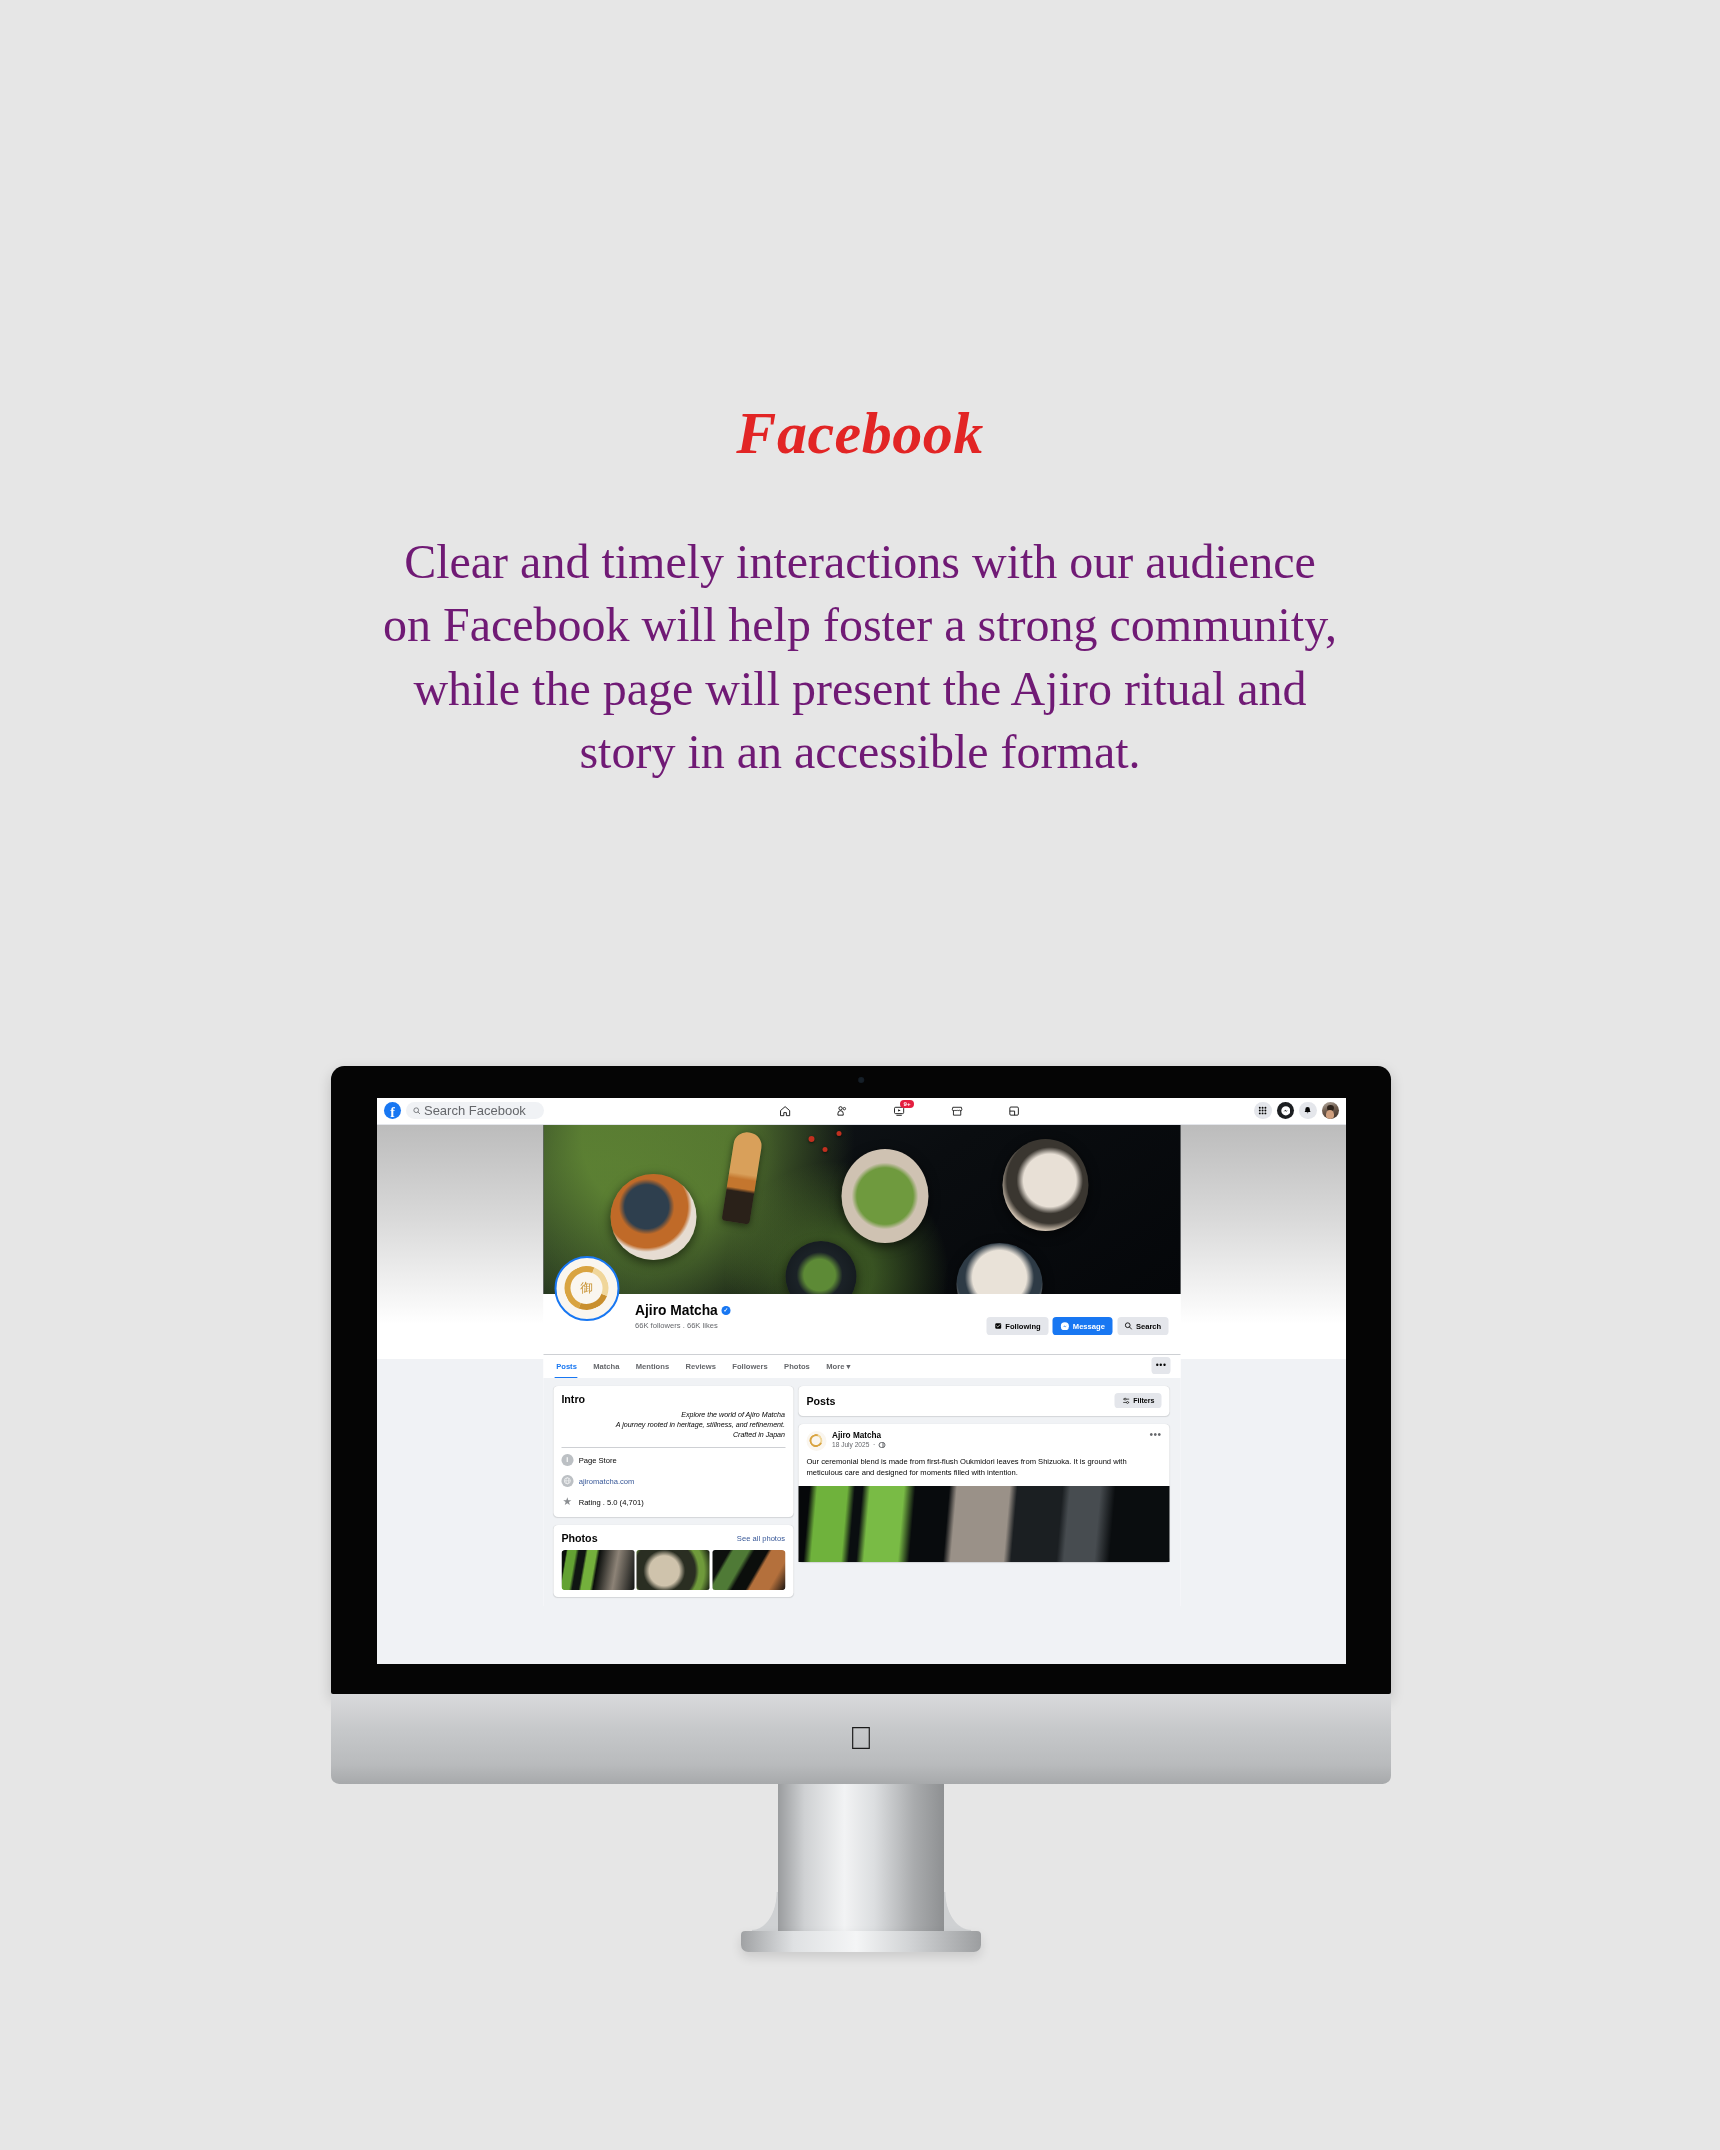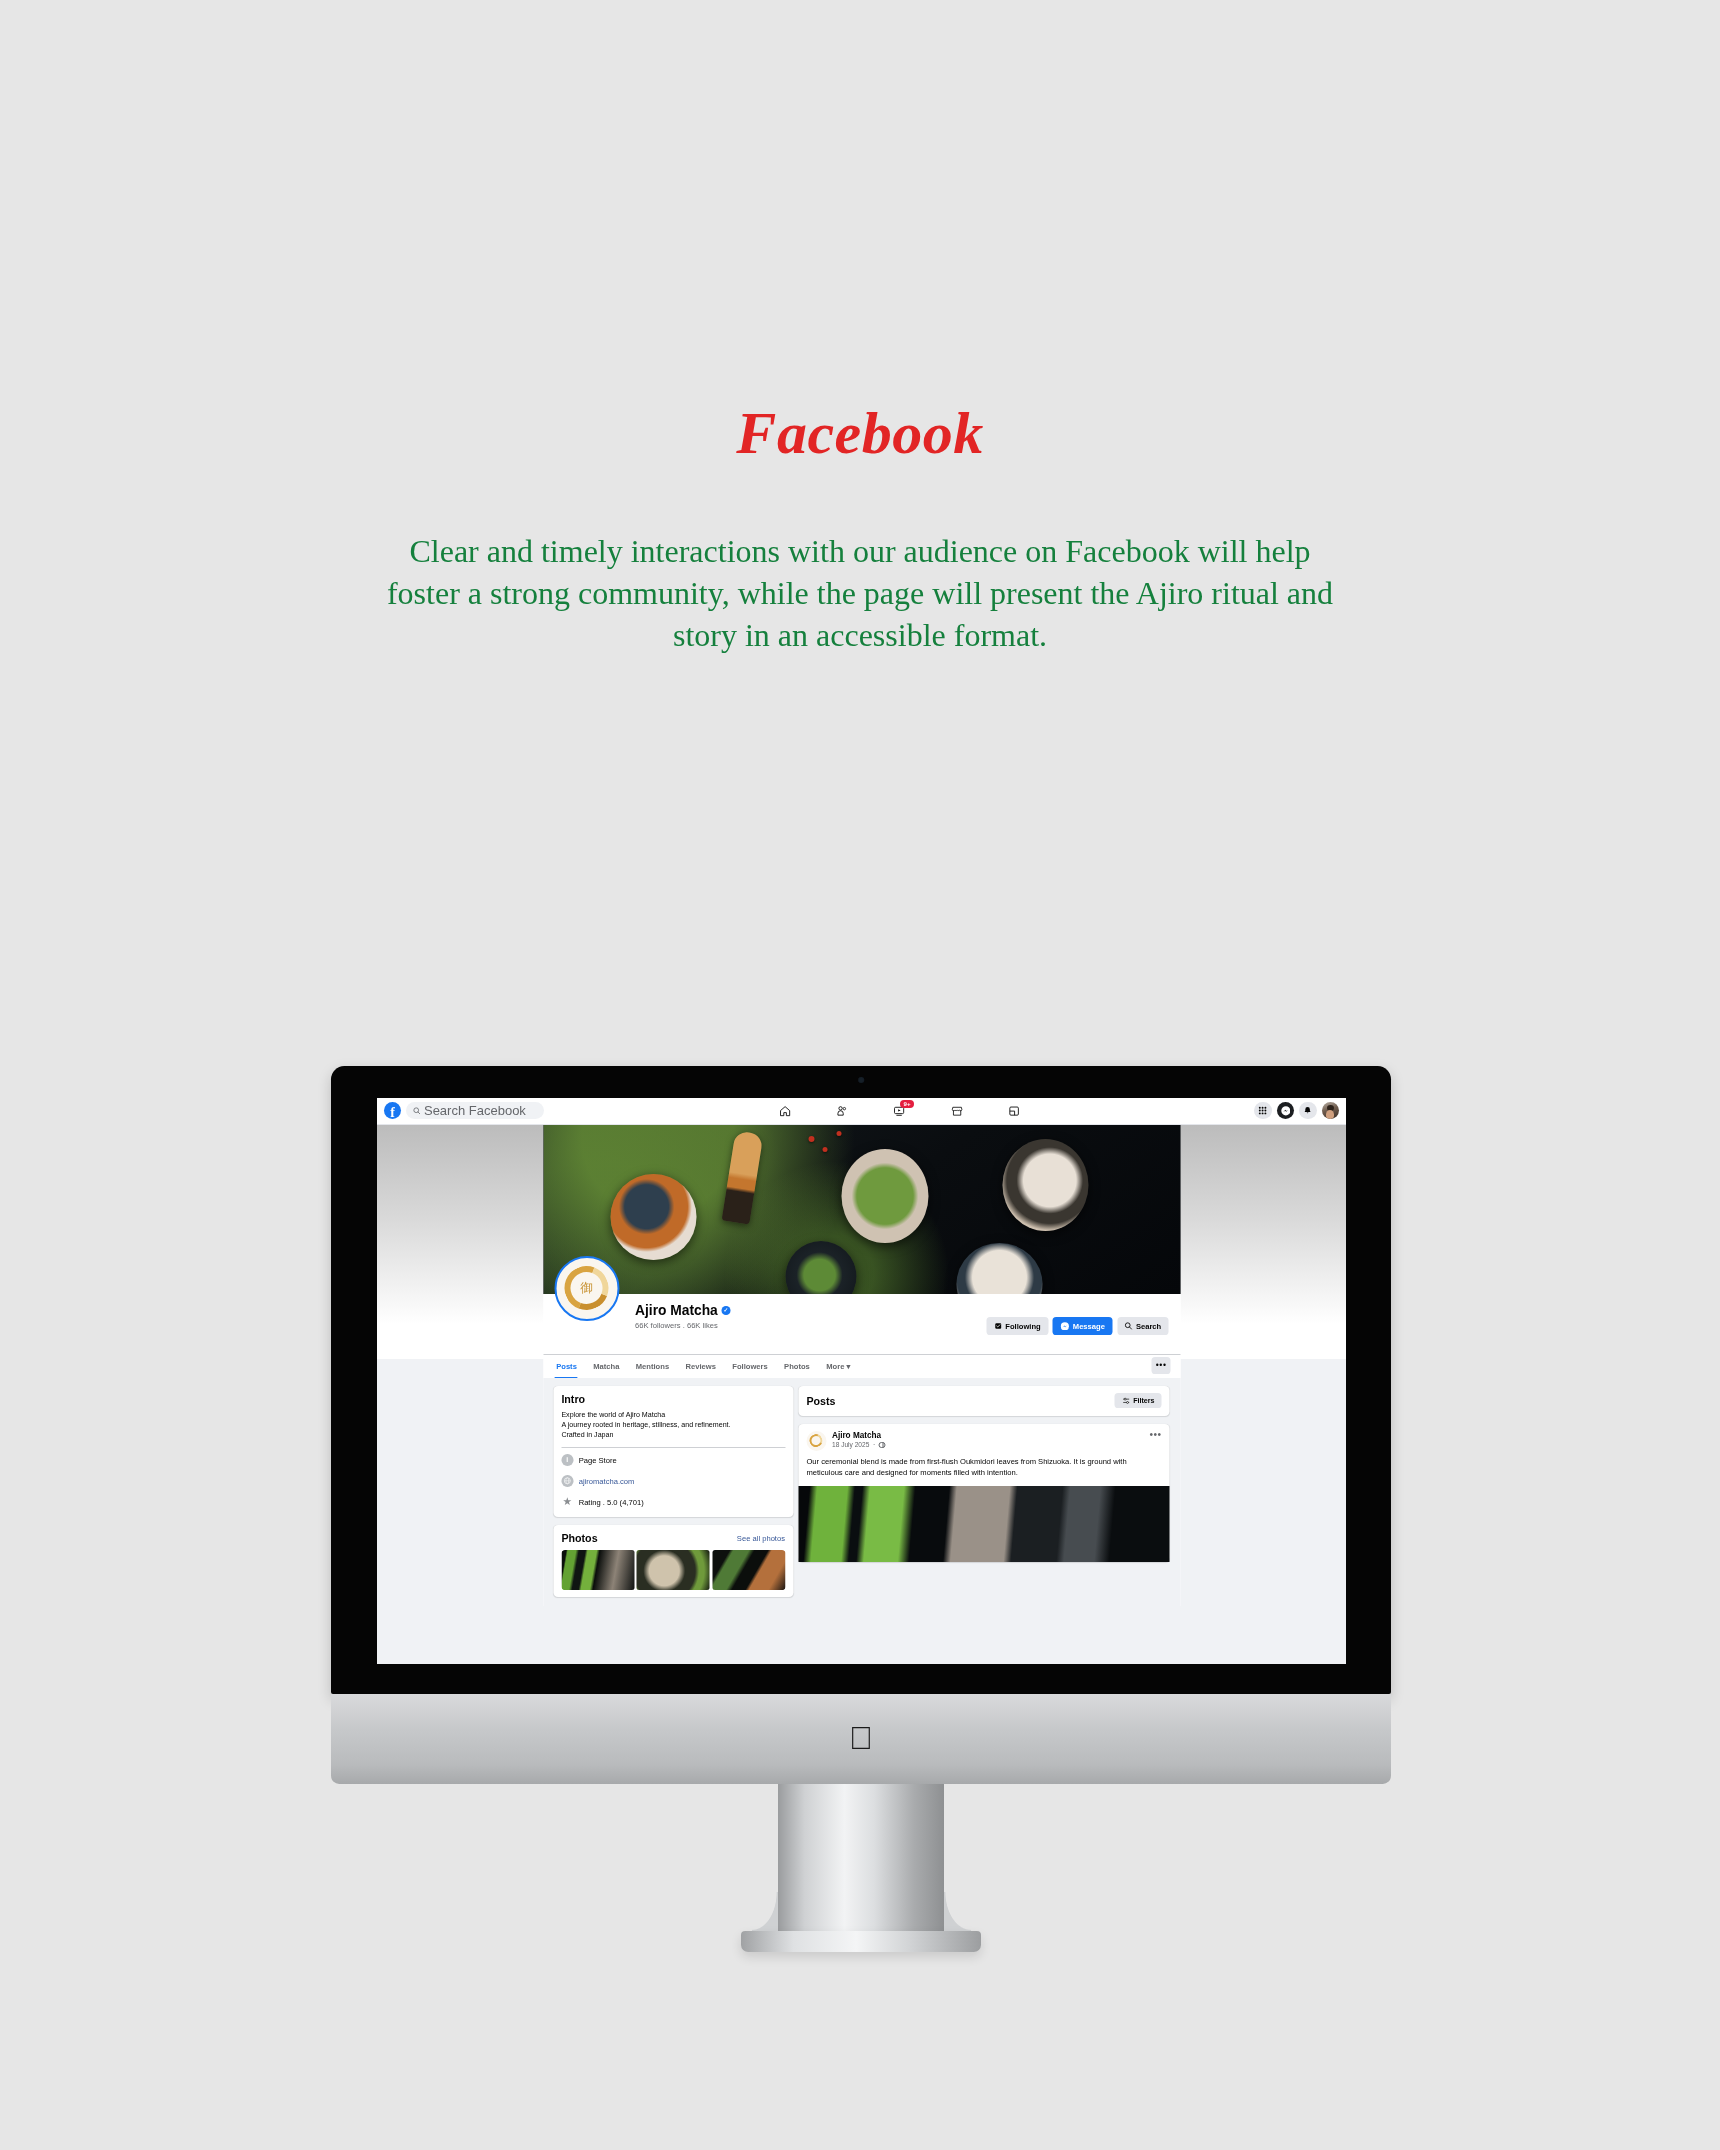--- a/index.html
+++ b/index.html
@@ -19,23 +19,23 @@
     font-style: italic;
     font-weight: 700;
     font-size: 60px;
     color: #e22525;
     letter-spacing: 0.5px;
     line-height: 1;
   }
   .body-copy-wrap { position: absolute; left: 50%; transform: translateX(-50%); top: 530px; width: 958px; text-align: center; }
   .body-copy {
     font-family: "Liberation Serif", serif;
-    font-size: 32px;
+    font-size: 48px;
     line-height: 1.32;
-    color: #15803d;
+    color: #701a75;
     font-weight: 400;
   }
 
   
   .imac { position: absolute; left: 331px; top: 1066px; width: 1060px; }
   .imac-screen-frame {
     position: relative;
     width: 1060px; height: 628px;
     background: #050505;
     border-radius: 13.3px 13.3px 2px 2px;
@@ -148,21 +148,21 @@
   .tab.active::after { content:""; position:absolute; left:0; right:7.1px; bottom:0; height:1.5px; background:#1877f2; border-radius:1px; }
   .tab-more-dots { position: absolute; right: 9.2px; bottom: 3.6px; width: 19.4px; height: 17px; border-radius: 3.6px;
     background: #e4e6eb; display:flex; align-items:center; justify-content:center; cursor:pointer;
     font-size: 8.7px; color:#050505; letter-spacing: 0.5px; line-height: 0.4; }
 
   .columns { display: flex; gap: 5px; padding: 8.2px 10.2px 0 10.2px; background: #f0f2f5; }
   .col-left { width: 240px; flex: 0 0 240px; }
   .col-right { flex: 1; }
   .card { background: #fff; border-radius: 4.6px; box-shadow: 0 0.5px 1px rgba(0,0,0,.12); padding: 7.1px 8.2px; margin-bottom: 8.2px; }
   .card-title { font-size: 10.7px; font-weight: 700; color: #050505; }
-  .intro-desc { text-align: left; font-size: 7.1px; color: #050505; line-height: 1.45; margin: 4.6px 0 6.1px; }
+  .intro-desc { text-align: right; font-size: 7.1px; color: #050505; line-height: 1.45; margin: 4.6px 0 6.1px; font-style: italic; }
   .hr { height: 0.5px; background: #ced0d4; margin: 2px 0 7.1px; }
   .intro-row { display: flex; align-items: center; gap: 5.6px; margin-bottom: 9.2px; font-size: 7.6px; color: #050505; }
   .intro-row:last-child { margin-bottom: 2px; }
   .ic-circle { width: 11.7px; height: 11.7px; border-radius: 50%; background: #bcc0c4;
     display:flex; align-items:center; justify-content:center; color:#fff; font-size:7.1px; font-weight:700; flex:0 0 auto; }
   .ic-star { width: 11.7px; height: 11.7px; color: #8a8d91; font-size: 10.7px; line-height: 1; flex:0 0 auto; text-align:center; }
   .link { color: #385898; }
   .card-head { display:flex; align-items:center; justify-content:space-between; }
   .see-all { font-size: 7.6px; color: #385898; cursor: pointer; }
   .photo-grid { display:grid; grid-template-columns: repeat(3, 1fr); gap: 2.5px; margin-top: 6.1px; border-radius: 3.6px; overflow: hidden; }

